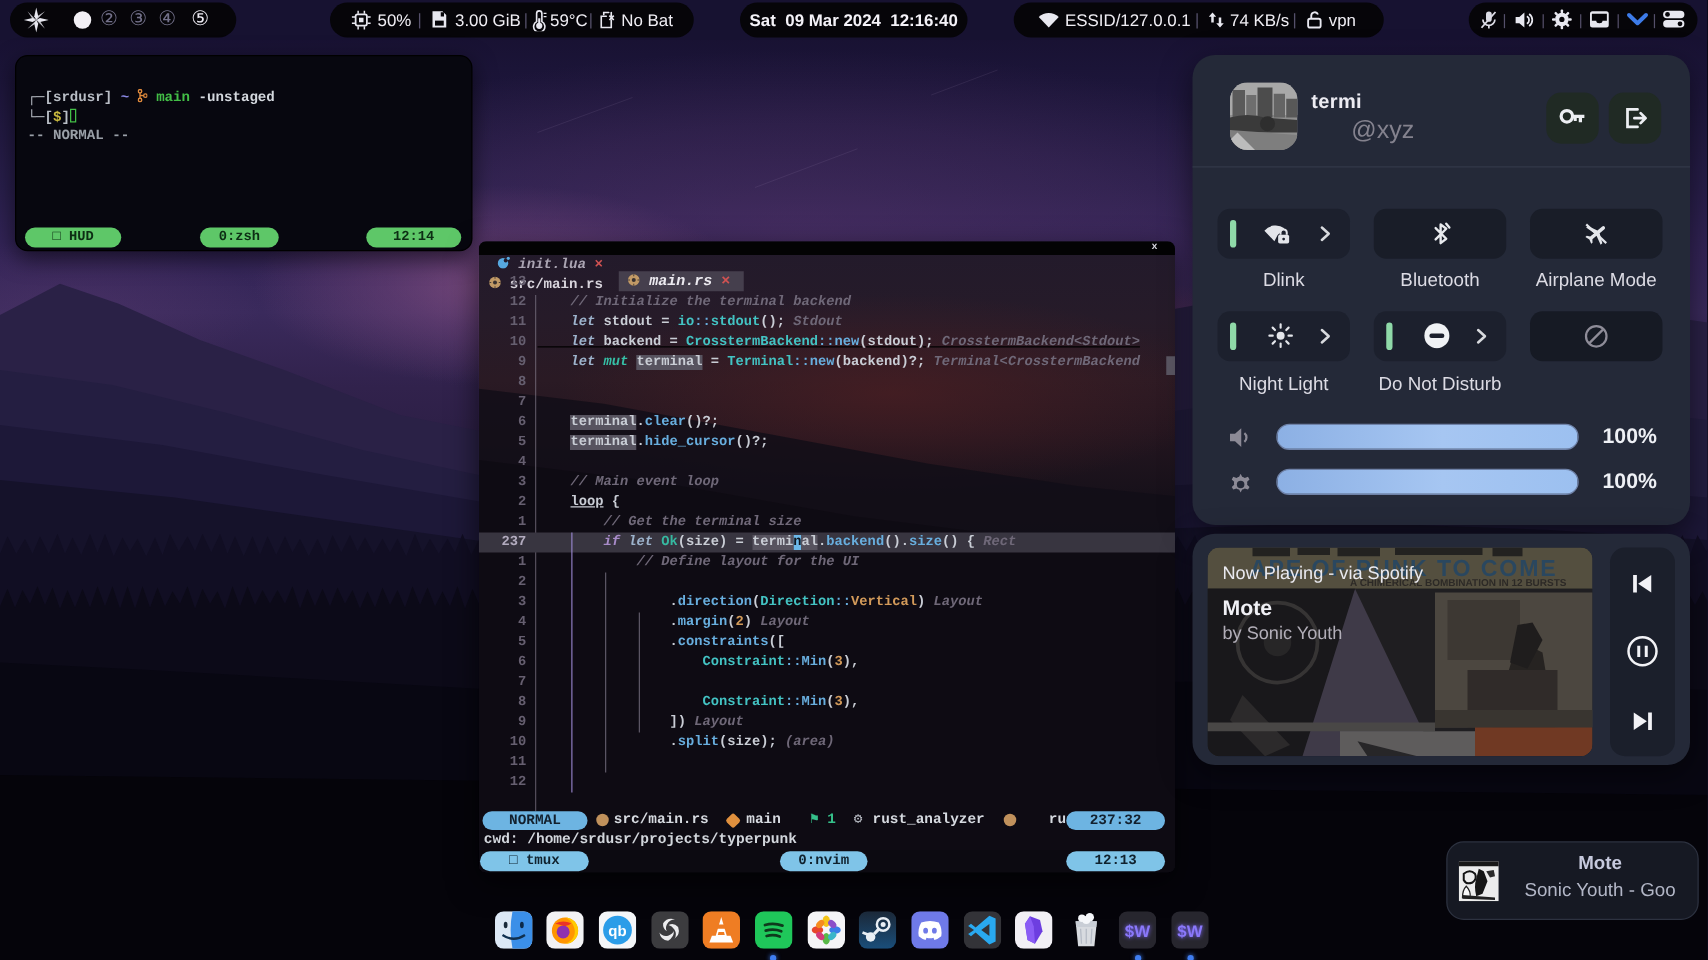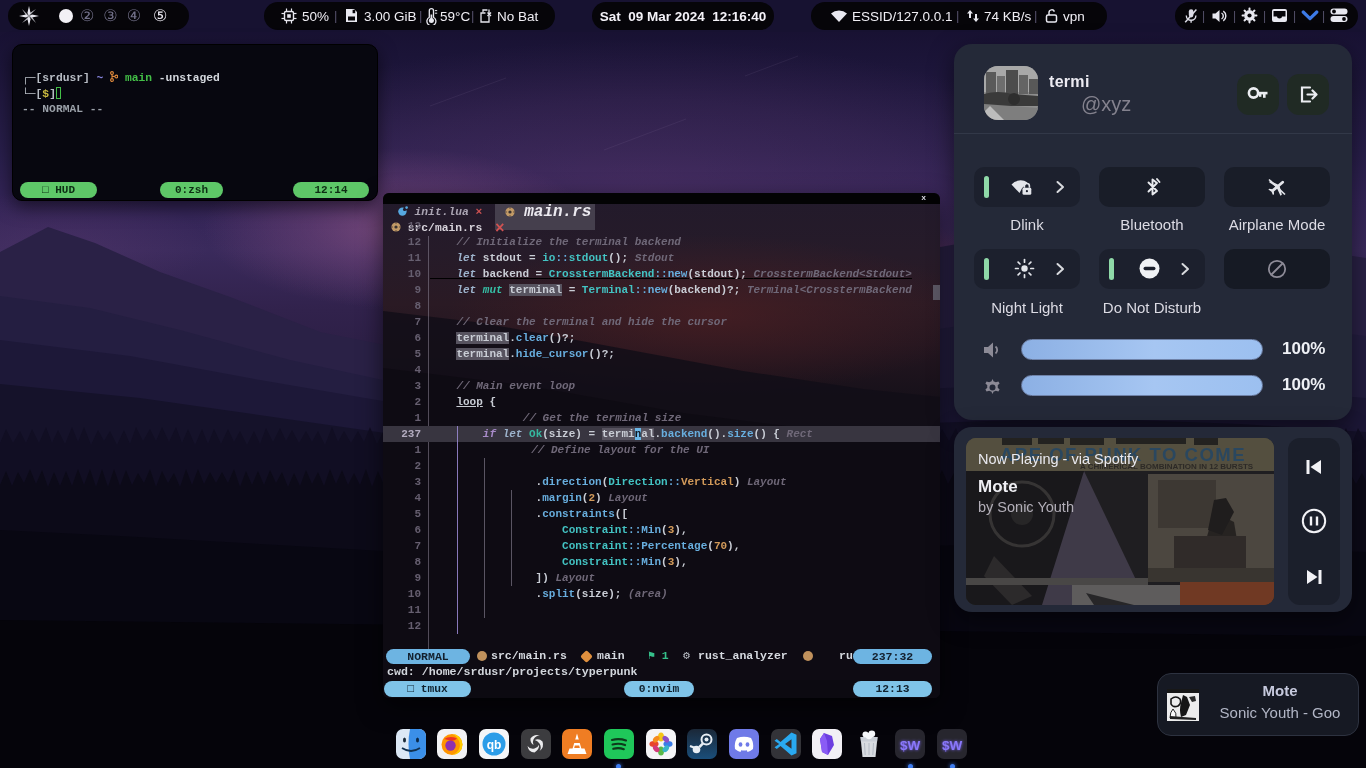--- a/index.html
+++ b/index.html
@@ -228,21 +228,21 @@
   </svg>
 
   <div class="abs" style="left:0;top:0;width:557px;height:11px;background:#030304;"></div>
   <div class="abs mono" style="right:14px;top:0;height:11px;line-height:10px;font-size:8px;color:#d8d8e0;">x</div>
 
   <div class="abs mono" style="left:8px;top:11px;width:104px;height:17px;font-size:11.3px;line-height:17px;font-style:italic;color:#aaa4b2;">&nbsp;<svg width="10" height="10" viewBox="0 0 10 10" style="vertical-align:-1px">
         <circle cx="4.4" cy="5.6" r="4.2" fill="#56a8e0"></circle>
         <circle cx="6.6" cy="3.4" r="1.6" fill="#221a2a"></circle>
         <circle cx="8.6" cy="1.6" r="1.3" fill="#56a8e0"></circle>
       </svg> init.lua <span style="color:#d05252;font-weight:bold;">×</span></div>
-  <div class="abs mono" style="left:112px;top:11px;width:100px;height:26px;background:#453f4d;font-size:16px;line-height:17px;font-style:italic;color:#eceaf0;">&nbsp;<svg width="10" height="10" viewBox="0 0 10 10" style="vertical-align:-1px">
+  <div class="abs mono" style="left:112px;top:24px;width:100px;height:16px;background:#453f4d;font-size:12px;line-height:17px;font-style:italic;color:#eceaf0;">&nbsp;<svg width="10" height="10" viewBox="0 0 10 10" style="vertical-align:-1px">
         <circle cx="5" cy="5" r="4.6" fill="#c29a66"></circle>
         <circle cx="5" cy="5" r="1.6" fill="#3a3230"></circle>
         <g stroke="#3a3230" stroke-width="0.7">
           <line x1="5" y1="0.5" x2="5" y2="2"></line>
           <line x1="5" y1="8" x2="5" y2="9.5"></line>
           <line x1="0.5" y1="5" x2="2" y2="5"></line>
           <line x1="8" y1="5" x2="9.5" y2="5"></line>
         </g>
       </svg> main.rs <span style="color:#d05252;font-weight:bold;">×</span></div>
 
@@ -264,48 +264,46 @@
 <div class="abs" style="left:0;top:16px;width:38px;height:16px;text-align:right;color:#665f70;">12</div>
 <div class="abs" style="left:47px;top:16px;height:16px;"><span style="color:#6f6878;font-style:italic;">    // Initialize the terminal backend</span></div>
 <div class="abs" style="left:0;top:32px;width:38px;height:16px;text-align:right;color:#665f70;">11</div>
 <div class="abs" style="left:47px;top:32px;height:16px;"><span style="color:#9db3cc;font-style:italic;">    let </span><span style="color:#c9cdd5;">stdout = </span><span style="color:#43c3c3;">io</span><span style="color:#68aede;">::</span><span style="color:#43c3c3;">stdout</span><span style="color:#c9cdd5;">(); </span><span style="color:#6f6878;font-style:italic;">Stdout</span></div>
 <div class="abs" style="left:0;top:48px;width:38px;height:16px;text-align:right;color:#665f70;">10</div>
 <div class="abs" style="left:47px;top:48px;height:16px;text-decoration:underline;"><span style="color:#9db3cc;font-style:italic;">    let </span><span style="color:#c9cdd5;">backend = </span><span style="color:#43c3c3;">CrosstermBackend</span><span style="color:#68aede;">::new</span><span style="color:#c9cdd5;">(stdout); </span><span style="color:#6f6878;font-style:italic;">CrosstermBackend&lt;Stdout&gt;</span></div>
 <div class="abs" style="left:0;top:64px;width:38px;height:16px;text-align:right;color:#665f70;">9</div>
 <div class="abs" style="left:47px;top:64px;height:16px;"><span style="color:#9db3cc;font-style:italic;">    let </span><span style="color:#36bfa6;font-style:italic;">mut </span><span style="color:#c9cdd5;background:#57535f;">terminal</span><span style="color:#c9cdd5;"> = </span><span style="color:#43c3c3;">Terminal</span><span style="color:#68aede;">::new</span><span style="color:#c9cdd5;">(backend)?; </span><span style="color:#6f6878;font-style:italic;">Terminal&lt;CrosstermBackend</span></div>
 <div class="abs" style="left:0;top:80px;width:38px;height:16px;text-align:right;color:#665f70;">8</div>
 <div class="abs" style="left:0;top:96px;width:38px;height:16px;text-align:right;color:#665f70;">7</div>
-<div class="abs" style="left:47px;top:96px;height:16px;"><span style="color:#6f6878;font-style:italic;">    // Clear the terminal and hide the cursor</span></div>
 <div class="abs" style="left:0;top:112px;width:38px;height:16px;text-align:right;color:#665f70;">6</div>
 <div class="abs" style="left:47px;top:112px;height:16px;"><span style="color:#c9cdd5;">    </span><span style="color:#c9cdd5;background:#57535f;">terminal</span><span style="color:#c9cdd5;">.</span><span style="color:#68aede;">clear</span><span style="color:#c9cdd5;">()?;</span></div>
 <div class="abs" style="left:0;top:128px;width:38px;height:16px;text-align:right;color:#665f70;">5</div>
 <div class="abs" style="left:47px;top:128px;height:16px;"><span style="color:#c9cdd5;">    </span><span style="color:#c9cdd5;background:#57535f;">terminal</span><span style="color:#c9cdd5;">.</span><span style="color:#68aede;">hide_cursor</span><span style="color:#c9cdd5;">()?;</span></div>
 <div class="abs" style="left:0;top:144px;width:38px;height:16px;text-align:right;color:#665f70;">4</div>
 <div class="abs" style="left:0;top:160px;width:38px;height:16px;text-align:right;color:#665f70;">3</div>
 <div class="abs" style="left:47px;top:160px;height:16px;"><span style="color:#6f6878;font-style:italic;">    // Main event loop</span></div>
 <div class="abs" style="left:0;top:176px;width:38px;height:16px;text-align:right;color:#665f70;">2</div>
 <div class="abs" style="left:47px;top:176px;height:16px;"><span style="color:#c9cdd5;">    </span><span style="color:#c9cdd5;text-decoration:underline;">loop</span><span style="color:#c9cdd5;"> {</span></div>
 <div class="abs" style="left:0;top:192px;width:38px;height:16px;text-align:right;color:#665f70;">1</div>
-<div class="abs" style="left:47px;top:192px;height:16px;"><span style="color:#6f6878;font-style:italic;margin-left:40px;">        // Get the terminal size</span></div>
+<div class="abs" style="left:47px;top:192px;height:16px;"><span style="color:#6f6878;font-style:italic;">        // Get the terminal size</span></div>
 <div class="abs" style="left:0;top:208px;width:557px;height:16px;background:#383540;"></div>
 <div class="abs" style="left:0;top:208px;width:38px;height:16px;text-align:right;color:#b2abbe;">237</div>
 <div class="abs" style="left:47px;top:208px;height:16px;"><span style="color:#a88bc9;font-style:italic;">        if </span><span style="color:#9db3cc;font-style:italic;">let </span><span style="color:#36b8a0;">Ok</span><span style="color:#c9cdd5;">(size) = </span><span style="color:#c9cdd5;background:#57535f;">termi</span><span style="color:#10161f;background:#6cb8e8;">n</span><span style="color:#c9cdd5;background:#57535f;">al</span><span style="color:#c9cdd5;">.</span><span style="color:#68aede;">backend</span><span style="color:#c9cdd5;">().</span><span style="color:#68aede;">size</span><span style="color:#c9cdd5;">() { </span><span style="color:#6f6878;font-style:italic;">Rect</span></div>
 <div class="abs" style="left:0;top:224px;width:38px;height:16px;text-align:right;color:#665f70;">1</div>
-<div class="abs" style="left:47px;top:224px;height:16px;padding-left:22px;"><span style="color:#6f6878;font-style:italic;">            // Define layout for the UI</span></div>
+<div class="abs" style="left:47px;top:224px;height:16px;"><span style="color:#6f6878;font-style:italic;">            // Define layout for the UI</span></div>
 <div class="abs" style="left:0;top:240px;width:38px;height:16px;text-align:right;color:#665f70;">2</div>
 <div class="abs" style="left:0;top:256px;width:38px;height:16px;text-align:right;color:#665f70;">3</div>
 <div class="abs" style="left:47px;top:256px;height:16px;"><span style="color:#c9cdd5;">                .</span><span style="color:#68aede;">direction</span><span style="color:#c9cdd5;">(</span><span style="color:#43c3c3;">Direction</span><span style="color:#68aede;">::</span><span style="color:#d29a5a;">Vertical</span><span style="color:#c9cdd5;">) </span><span style="color:#6f6878;font-style:italic;">Layout</span></div>
 <div class="abs" style="left:0;top:272px;width:38px;height:16px;text-align:right;color:#665f70;">4</div>
 <div class="abs" style="left:47px;top:272px;height:16px;"><span style="color:#c9cdd5;">                .</span><span style="color:#68aede;">margin</span><span style="color:#c9cdd5;">(</span><span style="color:#d29a5a;">2</span><span style="color:#c9cdd5;">) </span><span style="color:#6f6878;font-style:italic;">Layout</span></div>
 <div class="abs" style="left:0;top:288px;width:38px;height:16px;text-align:right;color:#665f70;">5</div>
 <div class="abs" style="left:47px;top:288px;height:16px;"><span style="color:#c9cdd5;">                .</span><span style="color:#68aede;">constraints</span><span style="color:#c9cdd5;">([</span></div>
 <div class="abs" style="left:0;top:304px;width:38px;height:16px;text-align:right;color:#665f70;">6</div>
 <div class="abs" style="left:47px;top:304px;height:16px;"><span style="color:#c9cdd5;">                    </span><span style="color:#43c3c3;">Constraint</span><span style="color:#68aede;">::Min</span><span style="color:#c9cdd5;">(</span><span style="color:#d29a5a;">3</span><span style="color:#c9cdd5;">),</span></div>
 <div class="abs" style="left:0;top:320px;width:38px;height:16px;text-align:right;color:#665f70;">7</div>
-<div class="abs" style="left:47px;top:320px;height:16px;"><span style="color:#c9cdd5;">                    </span><span style="color:#43c3c3;">Constraint</span><span style="color:#68aede;">::Percentage</span><span style="color:#c9cdd5;">(</span><span style="color:#d29a5a;">70</span><span style="color:#c9cdd5;">),</span></div>
 <div class="abs" style="left:0;top:336px;width:38px;height:16px;text-align:right;color:#665f70;">8</div>
 <div class="abs" style="left:47px;top:336px;height:16px;"><span style="color:#c9cdd5;">                    </span><span style="color:#43c3c3;">Constraint</span><span style="color:#68aede;">::Min</span><span style="color:#c9cdd5;">(</span><span style="color:#d29a5a;">3</span><span style="color:#c9cdd5;">),</span></div>
 <div class="abs" style="left:0;top:352px;width:38px;height:16px;text-align:right;color:#665f70;">9</div>
 <div class="abs" style="left:47px;top:352px;height:16px;"><span style="color:#c9cdd5;">                ]) </span><span style="color:#6f6878;font-style:italic;">Layout</span></div>
 <div class="abs" style="left:0;top:368px;width:38px;height:16px;text-align:right;color:#665f70;">10</div>
 <div class="abs" style="left:47px;top:368px;height:16px;"><span style="color:#c9cdd5;">                .</span><span style="color:#68aede;">split</span><span style="color:#c9cdd5;">(size); </span><span style="color:#6f6878;font-style:italic;">(area)</span></div>
 <div class="abs" style="left:0;top:384px;width:38px;height:16px;text-align:right;color:#665f70;">11</div>
 <div class="abs" style="left:0;top:400px;width:38px;height:16px;text-align:right;color:#665f70;">12</div>
 <div class="abs" style="left:74px;top:208px;width:1px;height:208px;background:#9d8cd8;opacity:0.85;"></div>
 <div class="abs" style="left:101px;top:240px;width:1px;height:160px;background:#5a5563;"></div>

